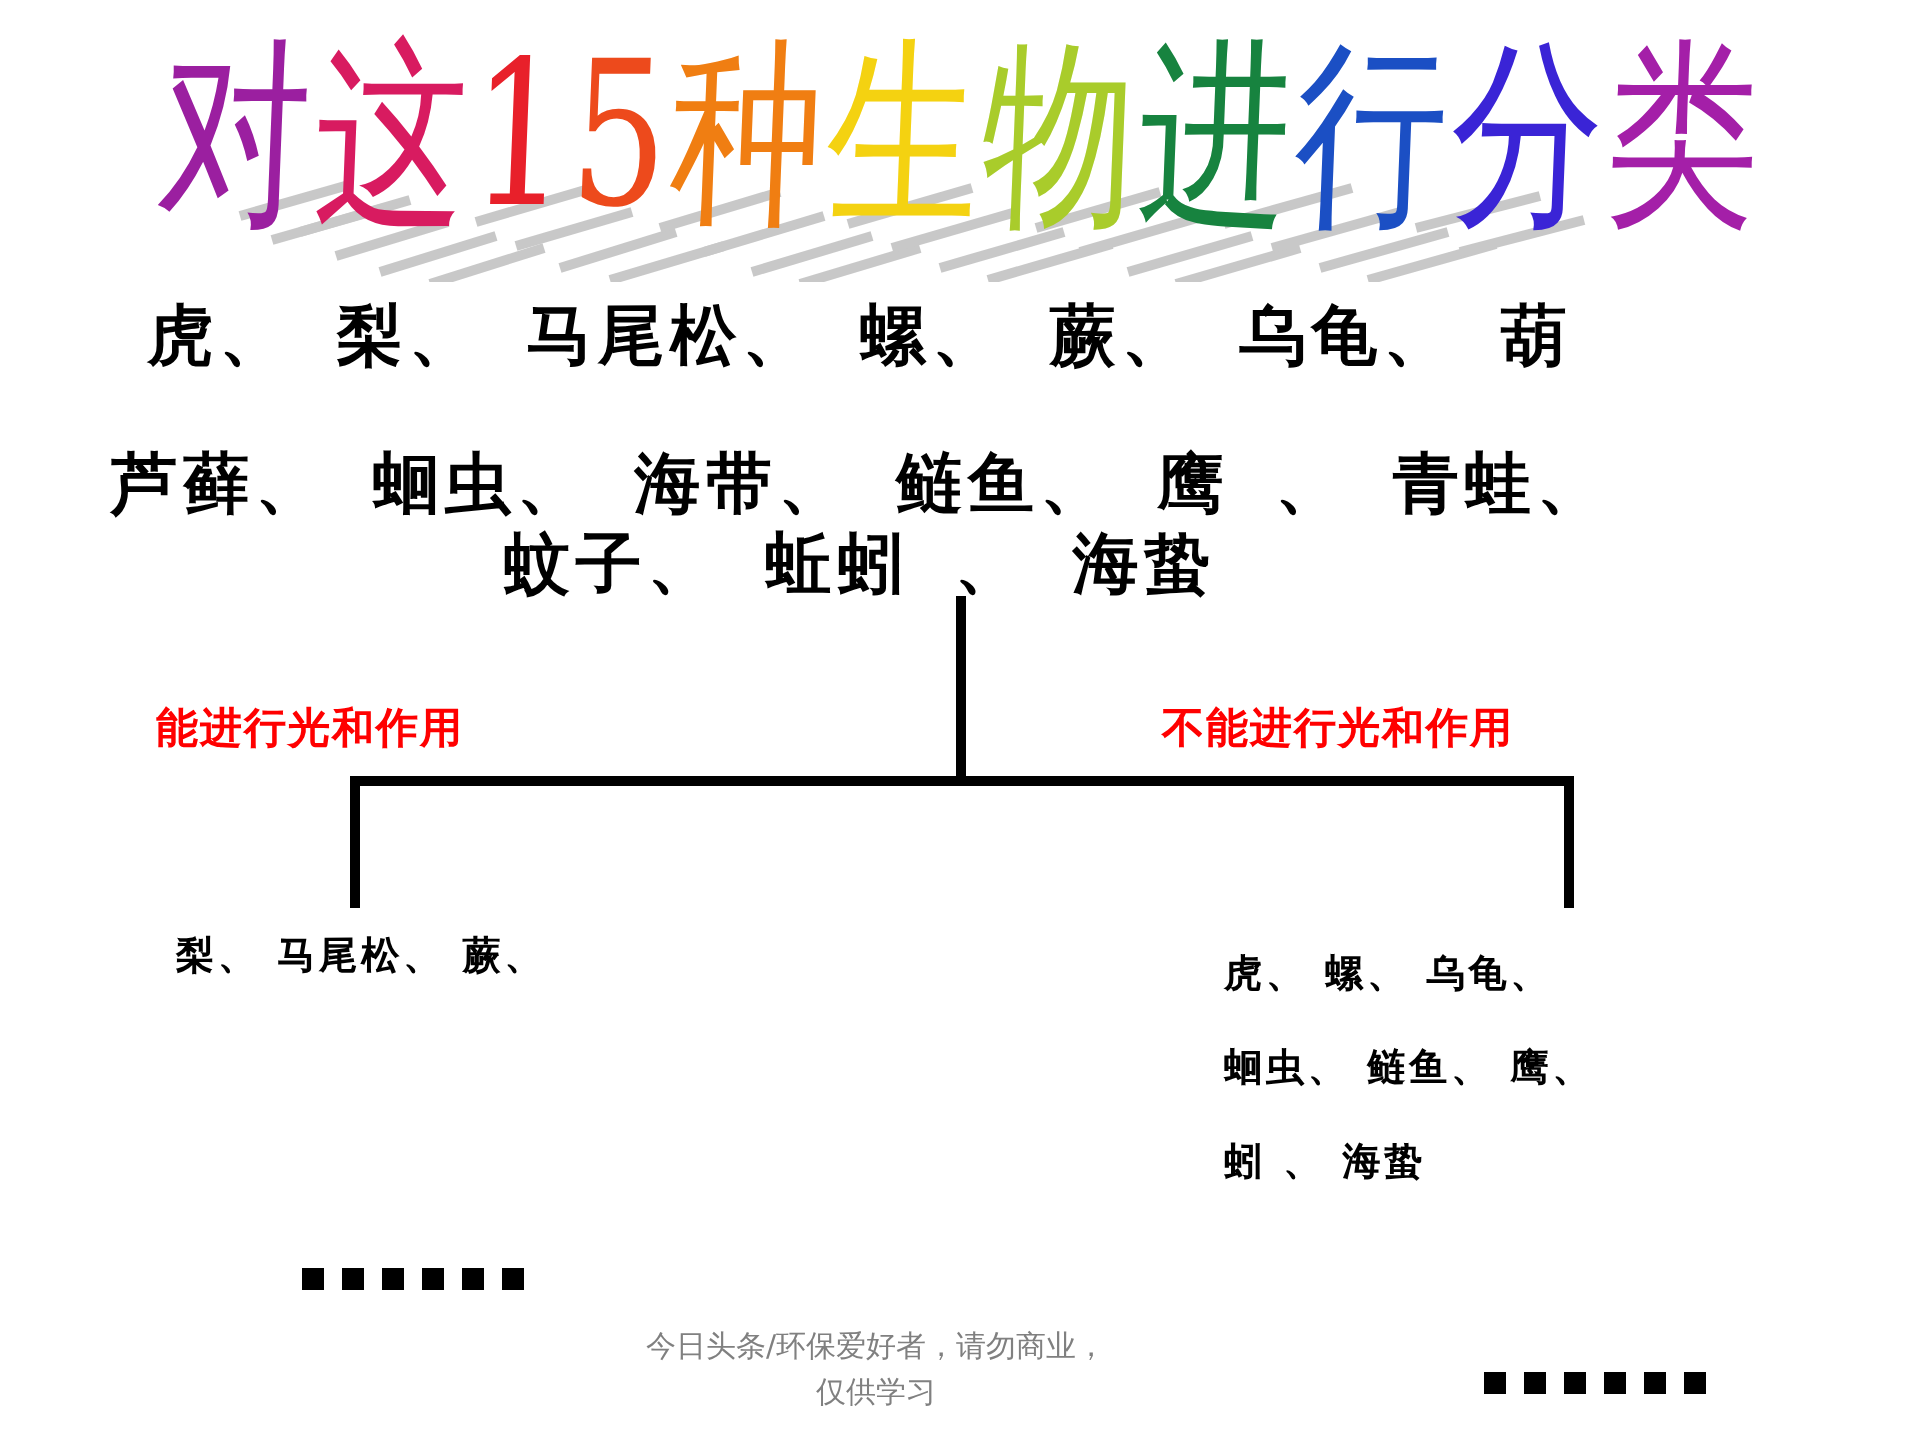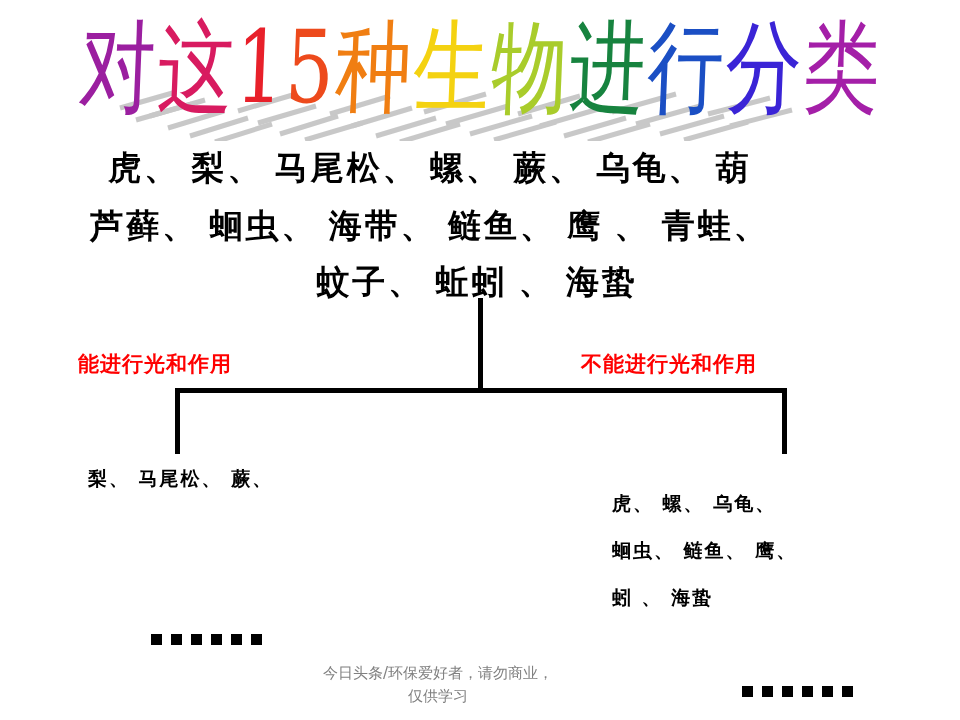--- a/index.html
+++ b/index.html
@@ -51,28 +51,28 @@
     transform-origin: 50% 60%;
   }
 
   
   .listline {
     position: absolute;
     width: 860px;
     text-align: center;
     white-space: nowrap;
     color: #000000;
-    font-family: Liberation Serif, serif;
+    font-family: Liberation Mono, monospace;
     font-weight: bold;
     font-size: 33px;
     letter-spacing: 3px;
   }
   #line-1 { top: 146px; }
-  #line-2 { top: 204px; }
-  #line-3 { top: 260px; margin-left: 47px; }
+  #line-2 { top: 220px; }
+  #line-3 { top: 260px; }
 
   
   .redlabel {
     position: absolute;
     color: #FF0000;
     font-family: "DejaVu Sans", "Liberation Sans", sans-serif;
     font-weight: bold;
     font-size: 21px;
     letter-spacing: 1px;
     white-space: nowrap;
@@ -91,21 +91,21 @@
   .grouptext {
     position: absolute;
     color: #000000;
     font-family: "DejaVu Serif", "Liberation Serif", serif;
     font-weight: bold;
     font-size: 19px;
     letter-spacing: 2px;
     white-space: nowrap;
   }
   #left-group  { left: 88px;  top: 455px; }
-  #right-group { left: 612px; top: 464px; margin-top: 16px; }
+  #right-group { left: 612px; top: 464px; }
   .grouptext .gl { display: block; height: 47px; line-height: 47px; }
 
   
   .boxdots {
     position: absolute;
     display: flex;
     gap: 9px;
     align-items: center;
   }
   .boxdots i {

